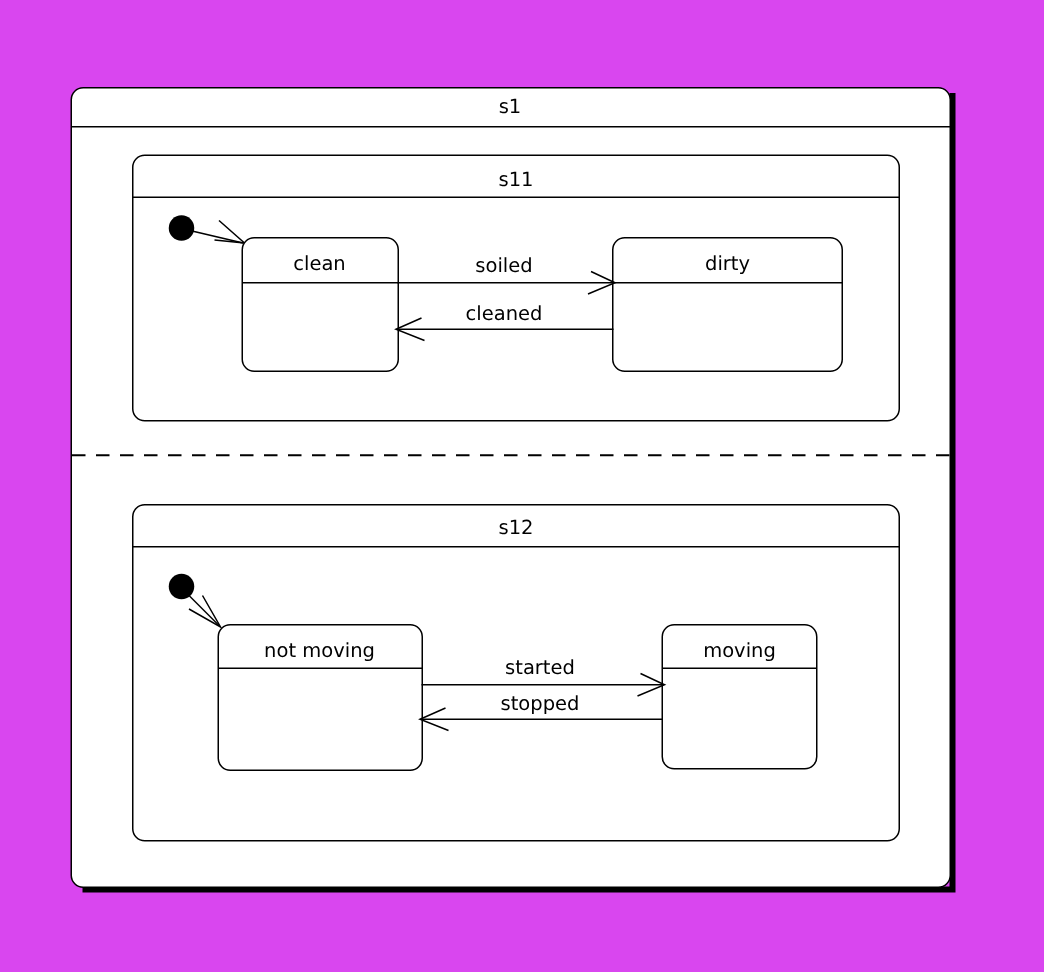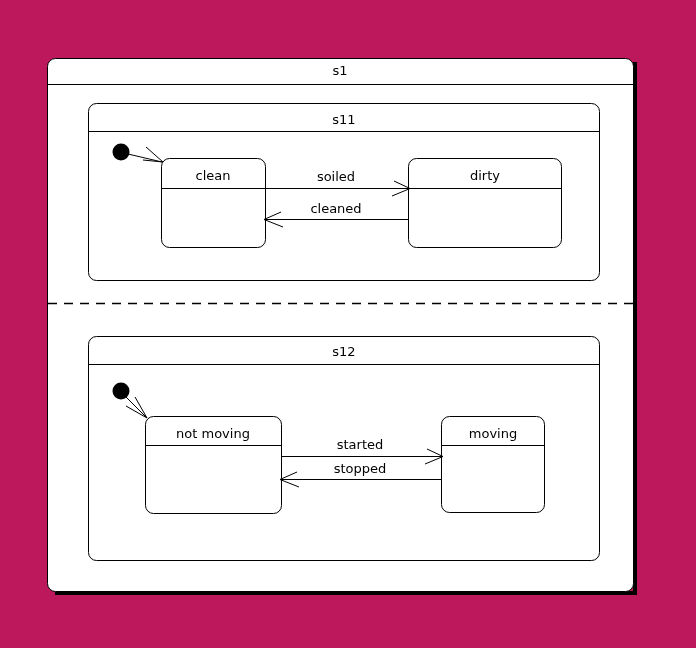--- a/index.html
+++ b/index.html
@@ -5,21 +5,21 @@
   html, body {
     margin: 0;
     padding: 0;
     background: #eeeeee;
     font-family: "DejaVu Sans", sans-serif;
   }
   #canvas {
     position: relative;
     width: 696px;
     height: 648px;
-    background: #be185d;
+    background: #d946ef;
     overflow: hidden;
   }
   svg { display: block; }
   .diagram-text {
     font-family: "DejaVu Sans", sans-serif;
     font-size: 13px;
     fill: #000000;
     text-anchor: middle;
     dominant-baseline: alphabetic;
   }

